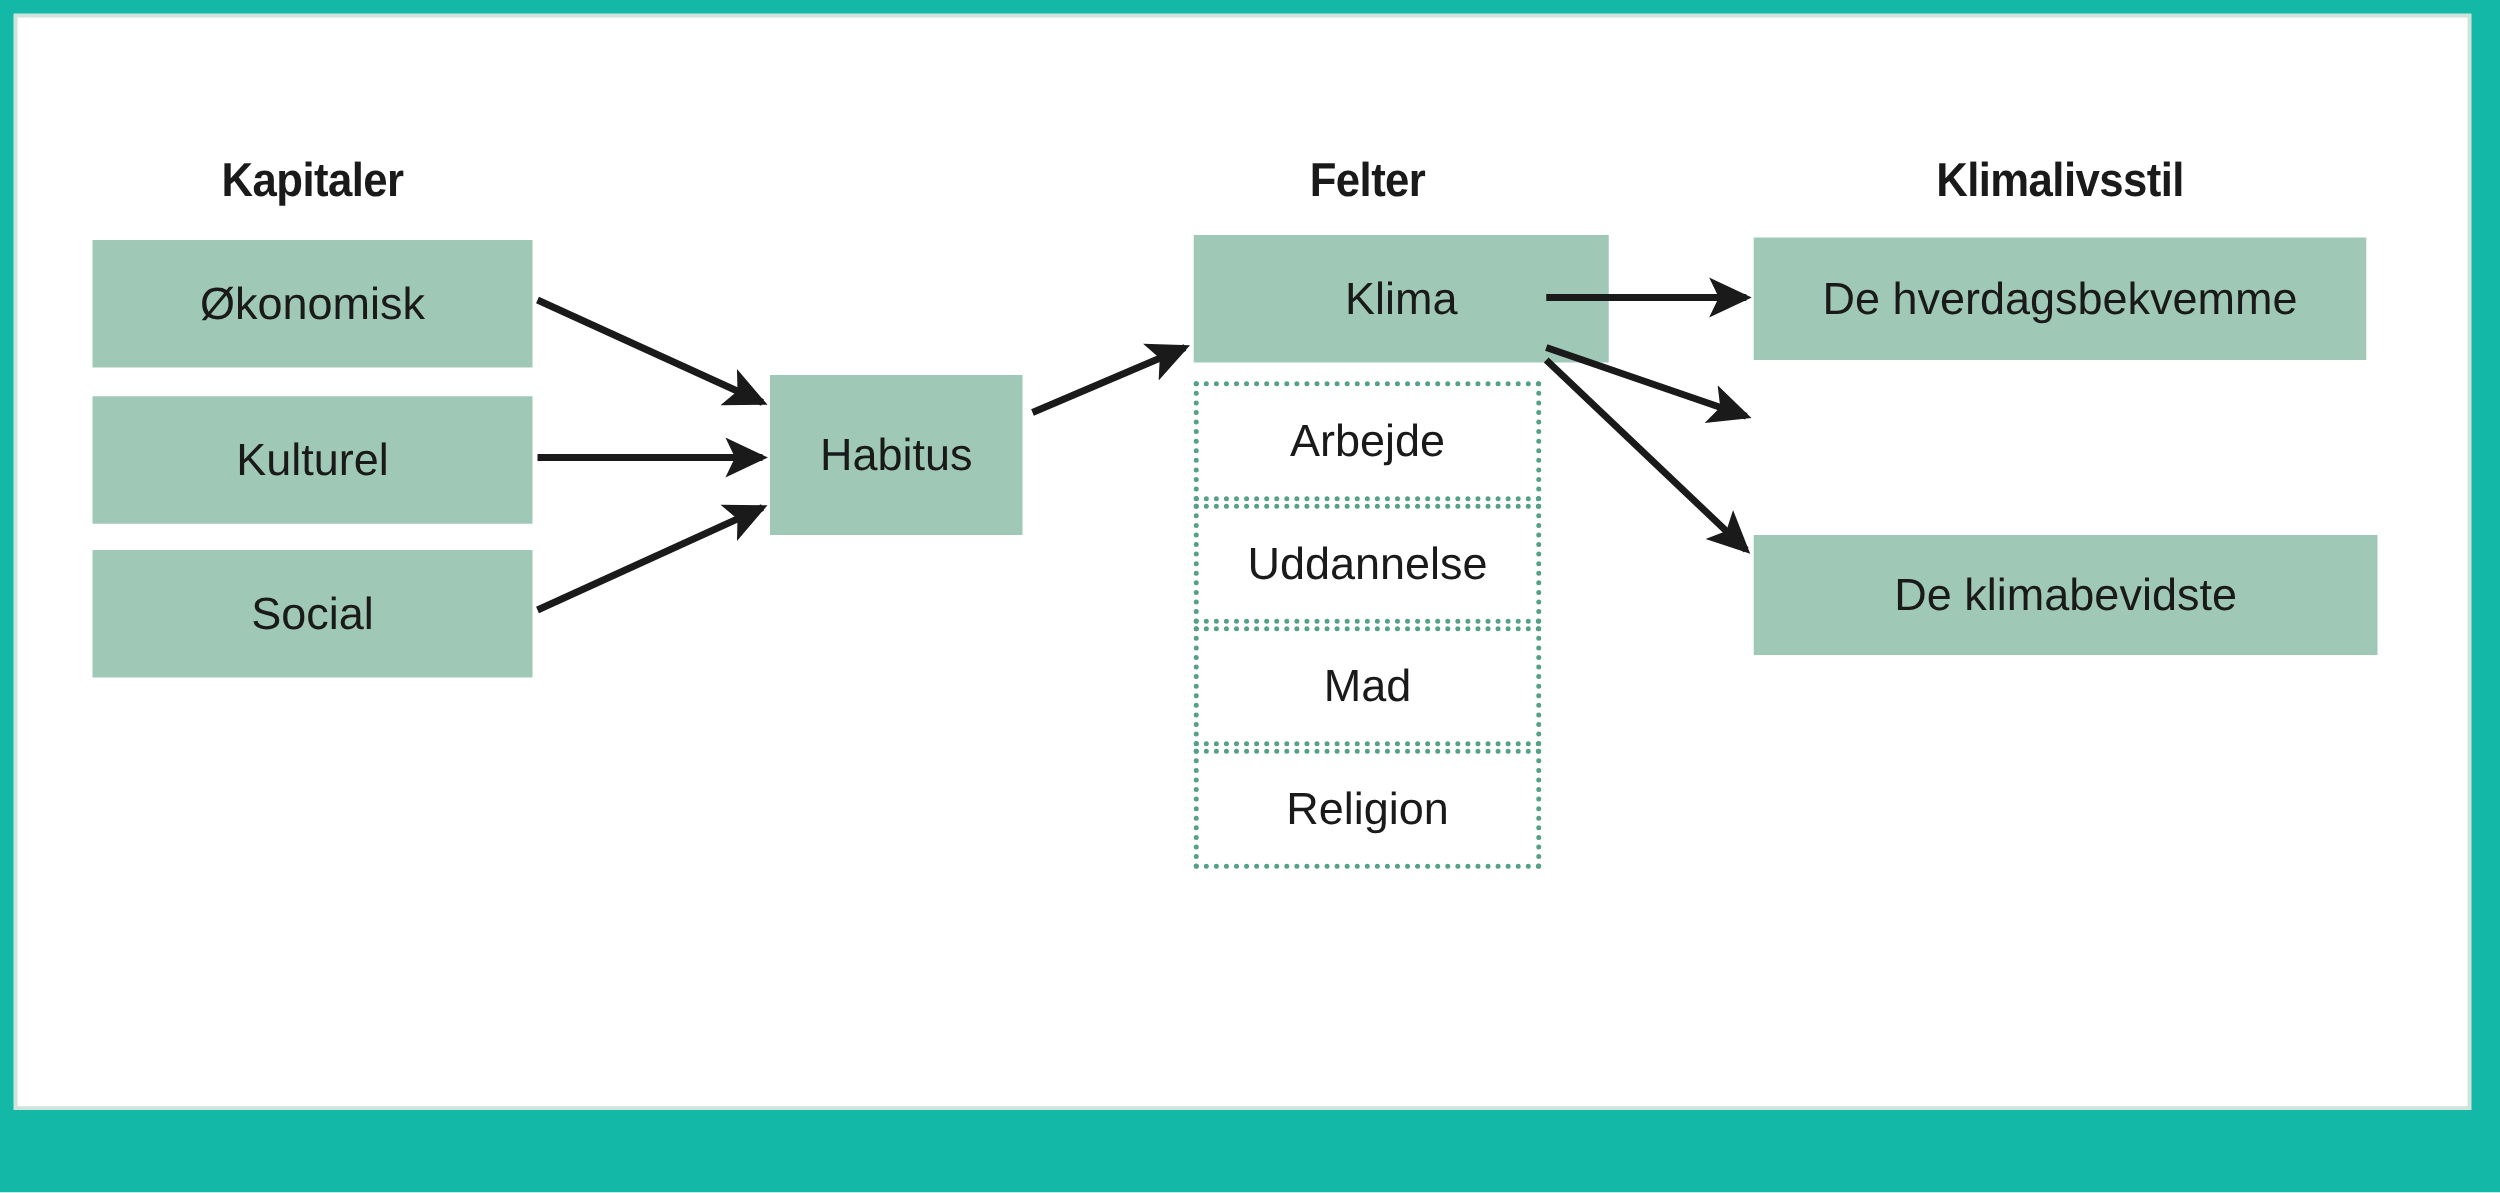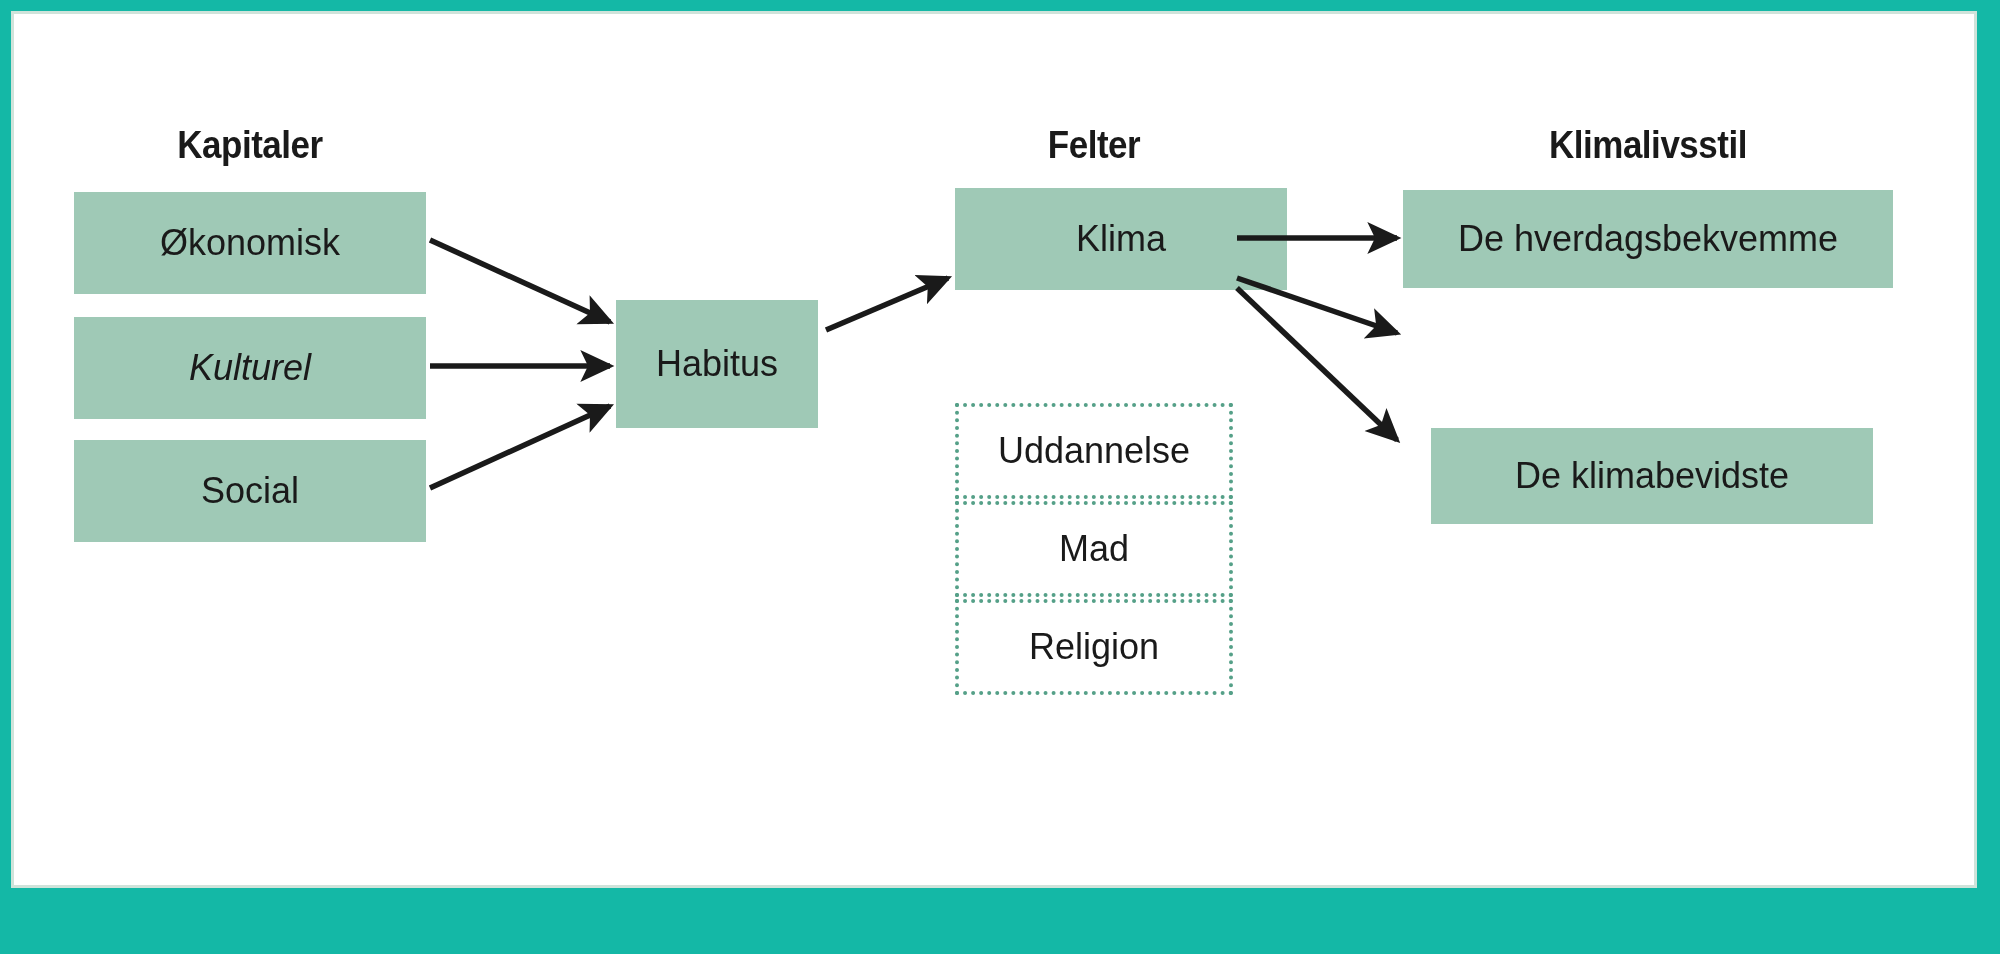--- a/index.html
+++ b/index.html
@@ -70,48 +70,51 @@
 
   <div class="col-title" style="left:74px; top:124px; width:352px;">Kapitaler</div>
 
   <div class="col-title" style="left:955px; top:124px; width:278px;">Felter</div>
 
   <div class="col-title" style="left:1403px; top:124px; width:490px;">Klimalivsstil</div>
 
   <div class="node" style="left:74px; top:192px; width:352px; height:102px;">
     <span>Økonomisk</span>
   </div>
-  <div class="node" style="left:74px; top:317px; width:352px; height:102px;font-style:italic;">
+  <div class="node" style="left:74px; top:317px; width:352px; height:102px;">
     <span>Kulturel</span>
   </div>
   <div class="node" style="left:74px; top:440px; width:352px; height:102px;">
     <span>Social</span>
   </div>
 
   <div class="node" style="left:616px; top:300px; width:202px; height:128px;">
     <span>Habitus</span>
   </div>
 
   <div class="node" style="left:955px; top:188px; width:332px; height:102px;">
     <span>Klima</span>
+  </div>
+  <div class="node dotted" style="left:955px; top:305px; width:278px; height:96px;">
+    <span>Arbejde</span>
   </div>
   <div class="node dotted" style="left:955px; top:403px; width:278px; height:96px;">
     <span>Uddannelse</span>
   </div>
   <div class="node dotted" style="left:955px; top:501px; width:278px; height:96px;">
     <span>Mad</span>
   </div>
   <div class="node dotted" style="left:955px; top:599px; width:278px; height:96px;">
     <span>Religion</span>
   </div>
 
   <div class="node" style="left:1403px; top:190px; width:490px; height:98px;">
     <span>De hverdagsbekvemme</span>
   </div>
-  <div class="node" style="left:1403px; top:428px; width:442px; height:96px;margin-left:28px;">
+  <div class="node" style="left:1403px; top:428px; width:499px; height:96px;">
     <span>De klimabevidste</span>
   </div>
 
   <svg id="arrows" viewBox="0 0 2000 954" xmlns="http://www.w3.org/2000/svg">
     <defs>
       <marker id="ah" markerWidth="7" markerHeight="7" refX="5.4" refY="3.5" orient="auto" markerUnits="strokeWidth">
         <path d="M0,0.6 L6.2,3.5 L0,6.4 L1.4,3.5 Z" fill="#1a1a1a"></path>
       </marker>
     </defs>
 

